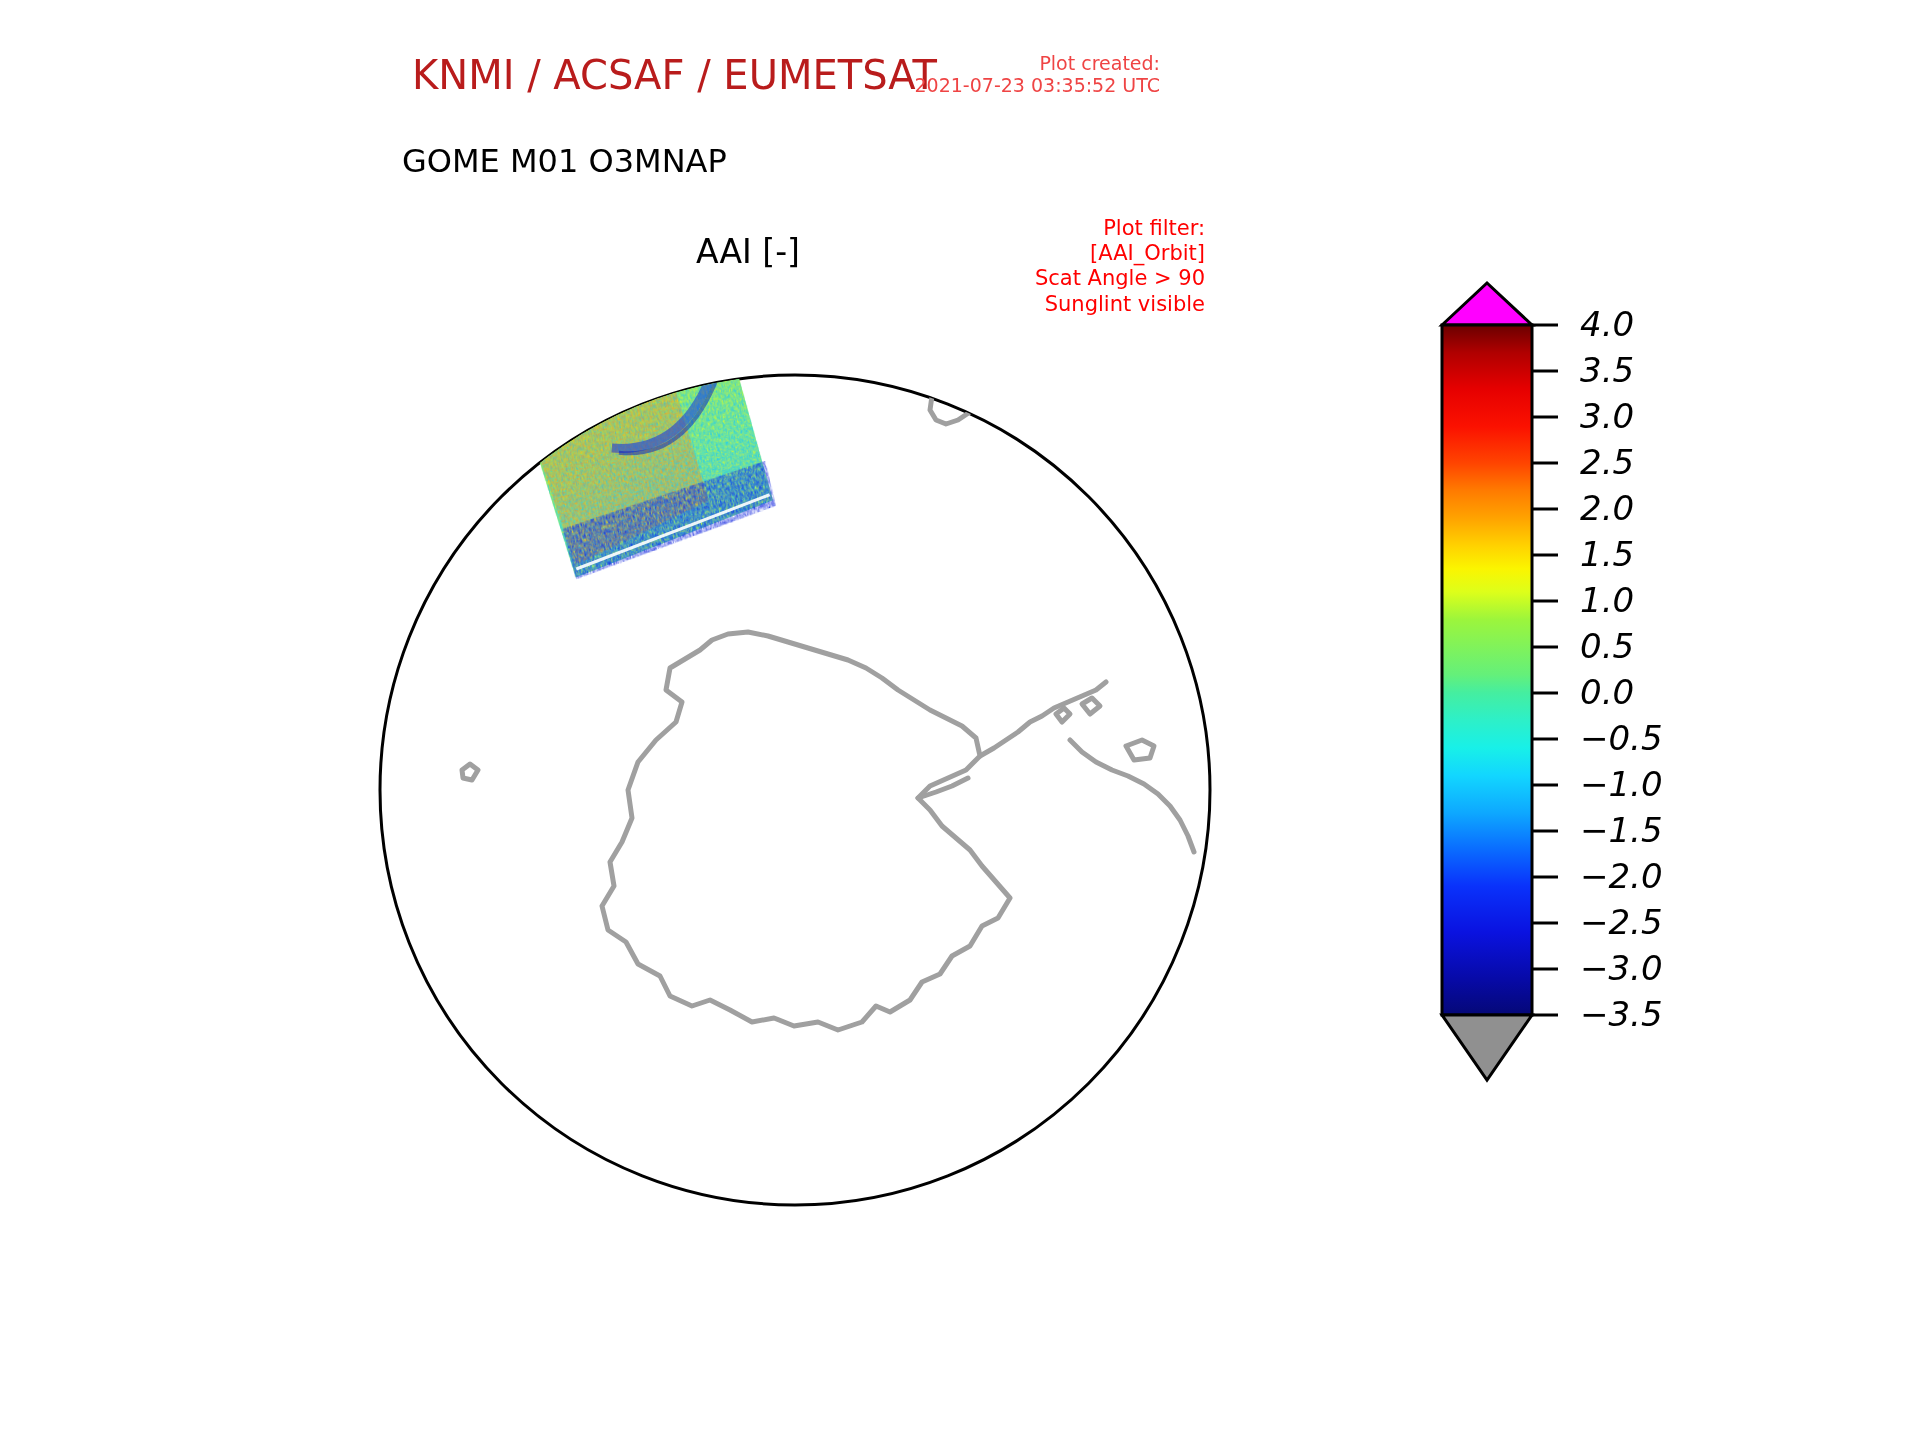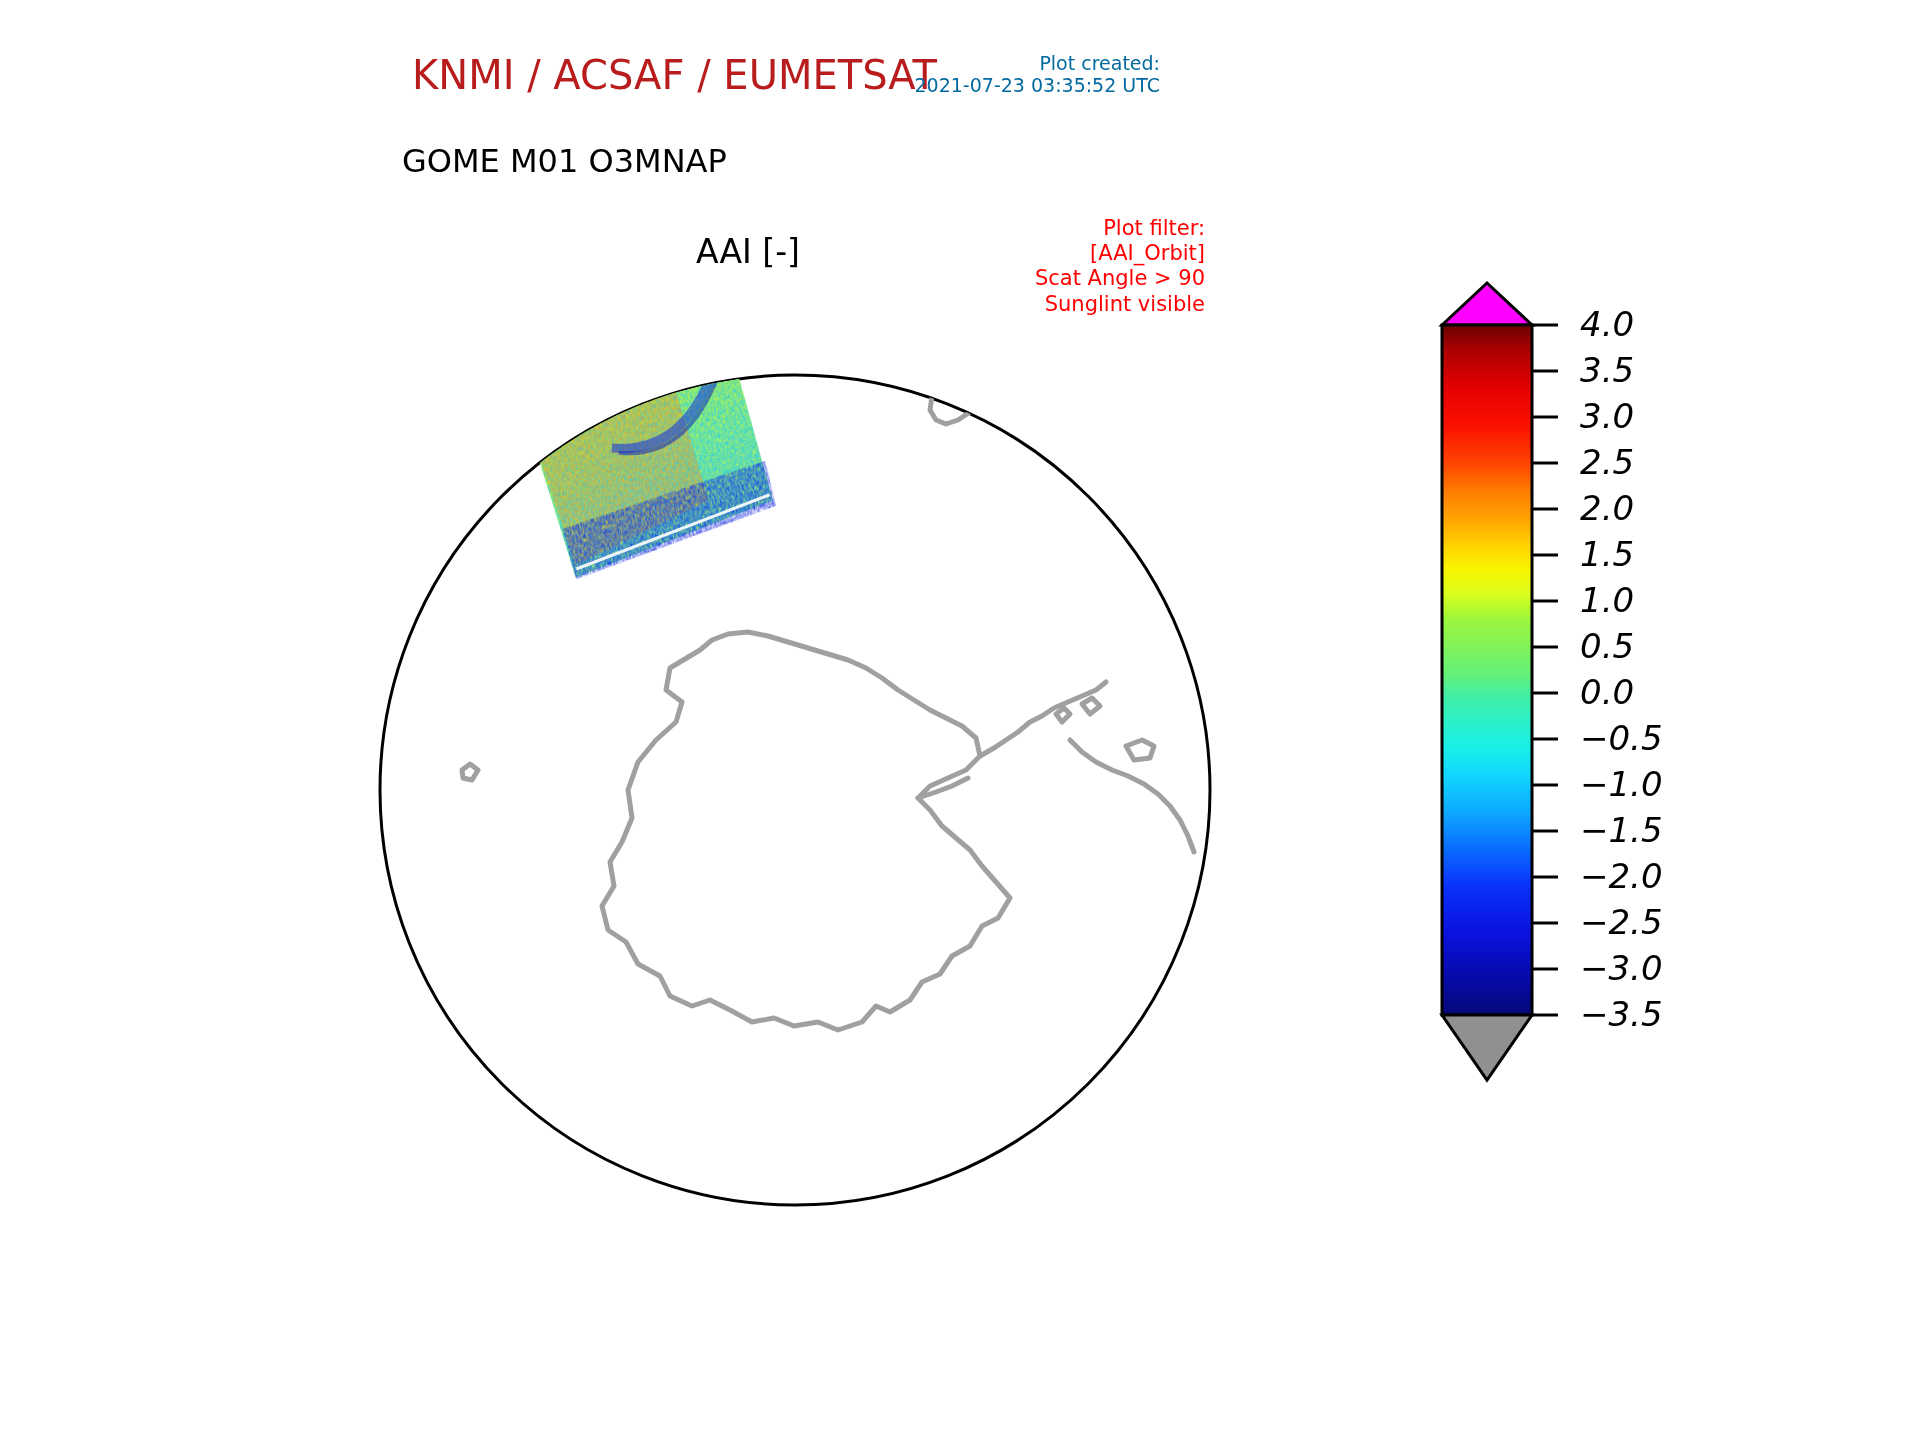--- a/index.html
+++ b/index.html
@@ -7,21 +7,21 @@
   body{width:1920px;height:1440px;position:relative;overflow:hidden;
        font-family:"DejaVu Sans","Liberation Sans",sans-serif;color:#000;}
 
   
   #header-institutions{
     position:absolute;left:412px;top:52px;
     font-size:40px;color:#b91c1c;letter-spacing:0px;white-space:nowrap;
   }
   #plot-created-block{
     position:absolute;right:760px;top:52px;text-align:right;
-    font-size:19px;line-height:1.18;white-space:nowrap;color:#0369a1;
+    font-size:19px;line-height:1.18;white-space:nowrap;color:#ef4444;
   }
   #product-title-block{
     position:absolute;left:402px;top:142px;
     font-size:32px;line-height:1.22;white-space:nowrap;color:#000;
   }
   #plot-filter-block{
     position:absolute;right:715px;top:168px;text-align:right;
     font-size:21px;line-height:1.20;white-space:nowrap;color:#ff0000;margin-top:48px;
   }
   #variable-label{

